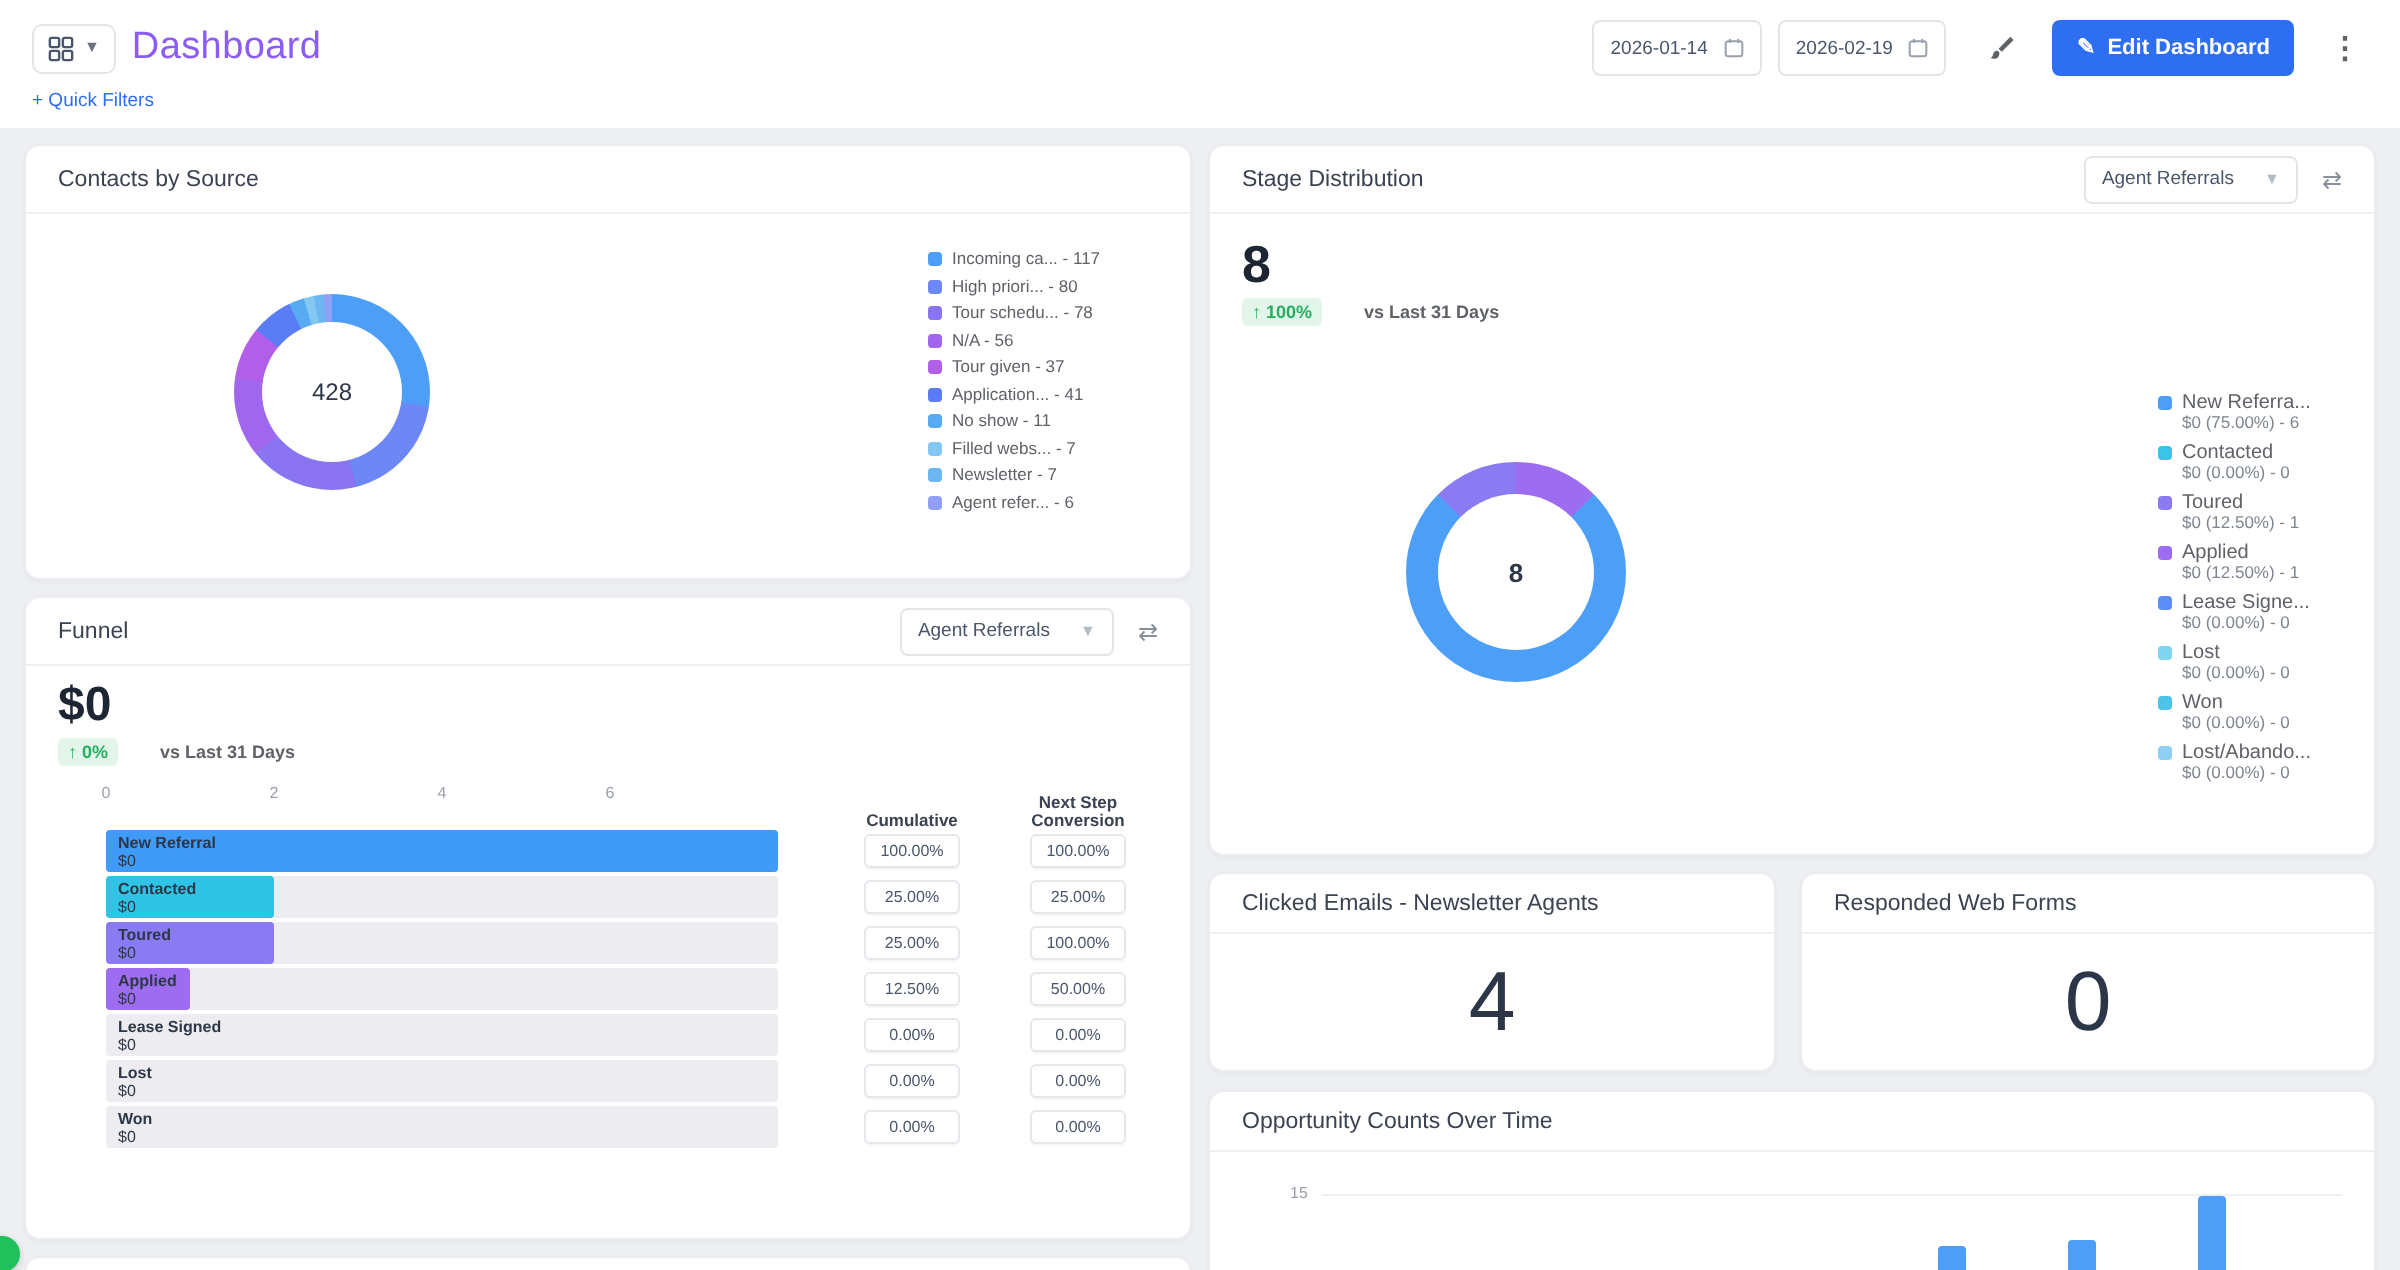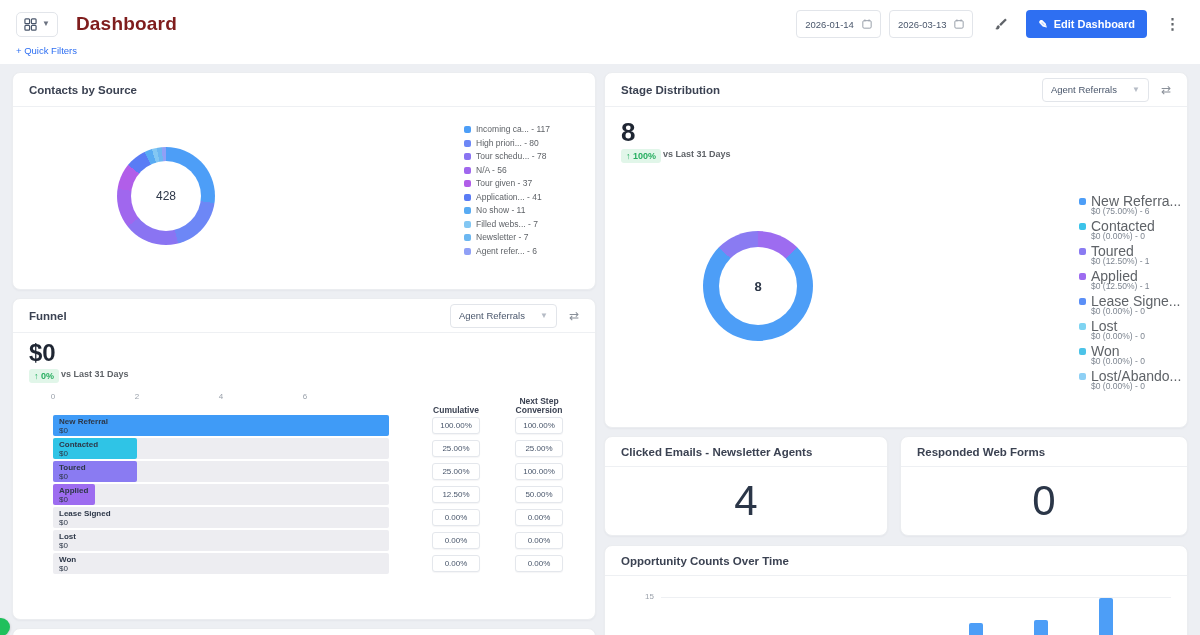--- a/index.html
+++ b/index.html
@@ -6,38 +6,38 @@
   html,body{width:1200px;height:635px;overflow:hidden;background:#edeff3;
     font-family:"Liberation Sans",sans-serif;color:#3b4252}
   .page{position:relative;width:1200px;height:635px}
 
   
   .topbar{position:absolute;left:0;top:0;width:100%;height:64px;background:#fff}
   .tb-main{display:flex;align-items:center;padding:10px 16px 0 16px}
   .switcher{display:flex;align-items:center;gap:5px;border:1px solid #e2e5ea;border-radius:5px;
     padding:5px 7px;background:#fff;cursor:pointer}
   .chev{color:#6b7280;font-size:8px;line-height:1}
-  .title{font-size:19px;font-weight:700;color:#7f1d1d;margin-left:18px;letter-spacing:.2px}
+  .title{font-size:19px;font-weight:400;color:#8b5cf6;margin-left:8px;letter-spacing:.2px}
   .tb-right{margin-left:auto;display:flex;align-items:center;gap:8px}
   .datebox{display:flex;align-items:center;gap:8px;border:1px solid #e2e5ea;border-radius:4px;
     height:26px;padding:13px 8px;font-size:9.5px;color:#49566b;background:#fff;cursor:pointer}
   .iconbtn{border:none;background:transparent;cursor:pointer;padding:4px;margin-left:8px;display:flex;align-items:center}
   .editbtn{display:flex;align-items:center;gap:6px;background:#2e6ff2;color:#fff;border:none;
     border-radius:4px;height:28px;padding:0 12px;font-size:11px;font-weight:700;cursor:pointer;margin-left:6px}
   .pencil{font-size:11px;line-height:1}
   .kebab{color:#5f6368;font-size:15px;font-weight:700;padding:0 4px;cursor:pointer;margin-left:6px}
   .quick-filters{position:absolute;left:16px;top:45px;font-size:9.5px;font-weight:400;
     color:#2e6ff2;text-decoration:none;cursor:pointer}
 
   
   .card{position:absolute;background:#fff;border:1px solid #ebedf0;border-radius:8px;
     box-shadow:0 1px 2px rgba(20,30,50,.04)}
   .card-header{display:flex;align-items:center;height:34px;padding:0 16px;border-bottom:1px solid #eef0f3}
   .card-header.slim{height:30px}
-  .card-title{font-size:11.5px;font-weight:700;color:#3b4252}
+  .card-title{font-size:11.5px;font-weight:400;color:#3b4252}
   .select{display:flex;align-items:center;justify-content:space-between;width:107px;height:24px;
     border:1px solid #e2e5ea;border-radius:4px;padding:0 8px;font-size:9.5px;color:#49566b;
     background:#fff;cursor:pointer;margin-left:auto}
   .select .chev{color:#b6bcc6}
   .swap{color:#8a9099;font-size:12px;margin-left:12px;cursor:pointer}
 
   .card-contacts{left:12px;top:72px;width:584px;height:218px}
   .card-funnel{left:12px;top:298px;width:584px;height:322px}
   .card-stage{left:604px;top:72px;width:584px;height:356px}
   .card-clicked{left:604px;top:436px;width:284px;height:100px}
@@ -58,26 +58,26 @@
   
   .c-legend{position:absolute;left:451px;top:52px}
   .legend-item{display:flex;align-items:center;margin-bottom:4.5px;cursor:pointer}
   .swatch{width:7px;height:7px;border-radius:2px;margin-right:5px;flex:0 0 auto}
   .legend-text{font-size:8.5px;line-height:9px;color:#5f6368;white-space:nowrap}
 
   
   .s-legend{position:absolute;left:474px;top:124px}
   .sd-item{margin-bottom:6px;cursor:pointer}
   .sd-row1{display:flex;align-items:center}
-  .sd-name{font-size:14px;line-height:9.5px;color:#5f6368;white-space:nowrap}
+  .sd-name{font-size:10px;line-height:9.5px;color:#5f6368;white-space:nowrap}
   .sd-detail{font-size:8.5px;line-height:9.5px;color:#7d8590;margin-left:12px;white-space:nowrap}
 
   
   .big-amount{position:absolute;left:16px;font-size:24px;font-weight:700;color:#1f2633}
-  .delta-row{position:absolute;left:16px;display:flex;align-items:flex-start;gap:2px}
+  .delta-row{position:absolute;left:16px;display:flex;align-items:center;gap:21px}
   .badge{background:#e1f6e9;color:#27ae60;font-size:9px;font-weight:700;padding:2px 5px;border-radius:3px}
   .vs{font-size:9px;font-weight:700;color:#5f6368}
 
   
   .f-axis{position:absolute;left:40px;top:93px;width:336px;height:10px}
   .axis-tick{position:absolute;transform:translateX(-50%);font-size:8px;color:#9aa1ab}
   .f-rows{position:absolute;left:40px;top:116px;width:336px}
   .frow{height:21px;margin-bottom:2px}
   .ftrack{position:relative;width:100%;height:21px;background:#ededf1;border-radius:2px}
   .fbar{position:absolute;left:0;top:0;height:21px;border-radius:2px}
@@ -129,21 +129,21 @@
       <div class="tb-right">
         <div class="datebox">
           <span>2026-01-14</span>
           <svg width="10" height="10" viewBox="0 0 12 12">
             <rect x="1" y="2" width="10" height="9" rx="1.5" fill="none" stroke="#9aa1ab" stroke-width="1.2"></rect>
             <line x1="3.5" y1="0.5" x2="3.5" y2="3" stroke="#9aa1ab" stroke-width="1.2"></line>
             <line x1="8.5" y1="0.5" x2="8.5" y2="3" stroke="#9aa1ab" stroke-width="1.2"></line>
           </svg>
         </div>
         <div class="datebox">
-          <span>2026-03-13</span>
+          <span>2026-02-19</span>
           <svg width="10" height="10" viewBox="0 0 12 12">
             <rect x="1" y="2" width="10" height="9" rx="1.5" fill="none" stroke="#9aa1ab" stroke-width="1.2"></rect>
             <line x1="3.5" y1="0.5" x2="3.5" y2="3" stroke="#9aa1ab" stroke-width="1.2"></line>
             <line x1="8.5" y1="0.5" x2="8.5" y2="3" stroke="#9aa1ab" stroke-width="1.2"></line>
           </svg>
         </div>
         <button class="iconbtn">
           <svg width="15" height="15" viewBox="0 0 16 16">
             <path d="M13 1.5l1.7 1.7-6.3 6.3-1.7-1.7z" fill="#5f6368"></path>
             <path d="M6 8.8c-1.2.2-2 .9-2.2 2-.15.9-.6 1.5-1.4 1.9 1.2.7 2.9.8 3.9-.2.8-.8 1-2 .7-2.9z" fill="#5f6368"></path>

